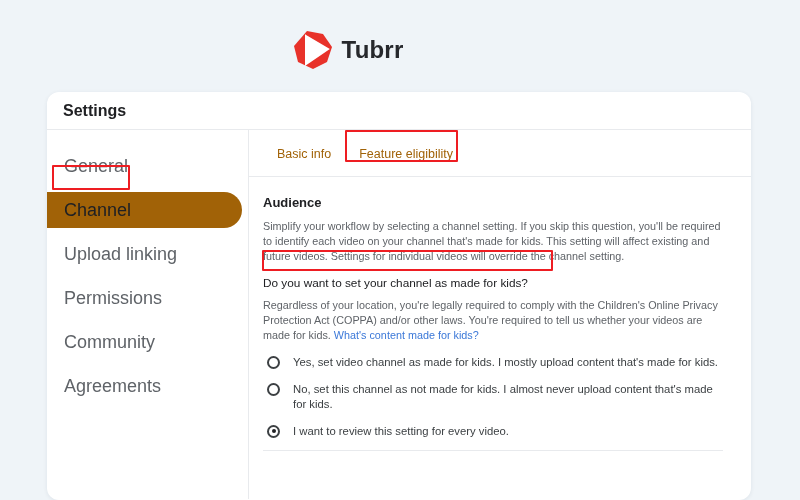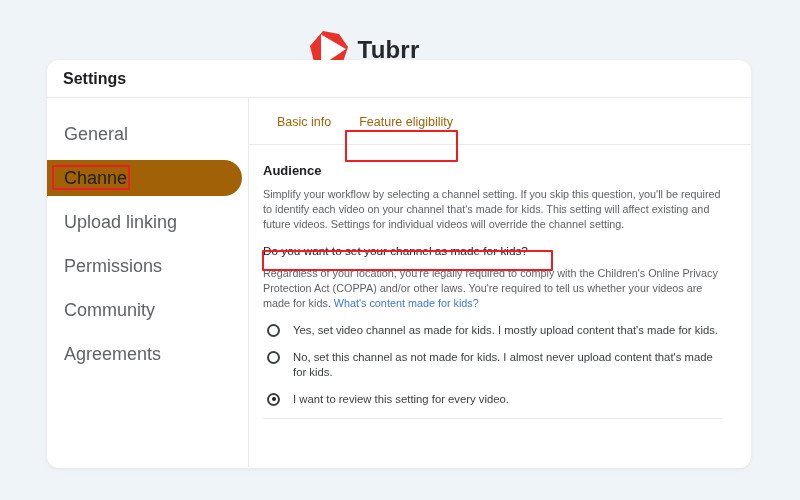--- a/index.html
+++ b/index.html
@@ -6,31 +6,31 @@
   html, body {
     width: 800px; height: 500px;
     background: #eff4f8;
     font-family: "Liberation Sans", sans-serif;
     overflow: hidden;
   }
   #stage { position: relative; width: 800px; height: 500px; }
 
   
   .brand {
-    position: absolute; left: 16px; top: 30px; width: 696px;
+    position: absolute; left: 0; top: 30px; width: 696px;
     display: flex; align-items: center; justify-content: center; gap: 9px;
   }
   .brand-mark { width: 40px; height: 40px; display: block; }
   .brand-name {
     font-size: 24px; font-weight: bold; color: #26282c; letter-spacing: .2px;
   }
 
   
   .card {
-    position: absolute; left: 47px; top: 60px;
+    position: absolute; left: 47px; top: 92px;
     width: 704px; height: 408px;
     background: #ffffff;
     border-radius: 12px;
     box-shadow: 0 1px 4px rgba(25,40,70,.08);
     overflow: hidden;
   }
   .card-header {
     height: 38px; display: flex; align-items: center;
     padding: 0 0 0 16px;
     border-bottom: 1px solid #e8eaed;

